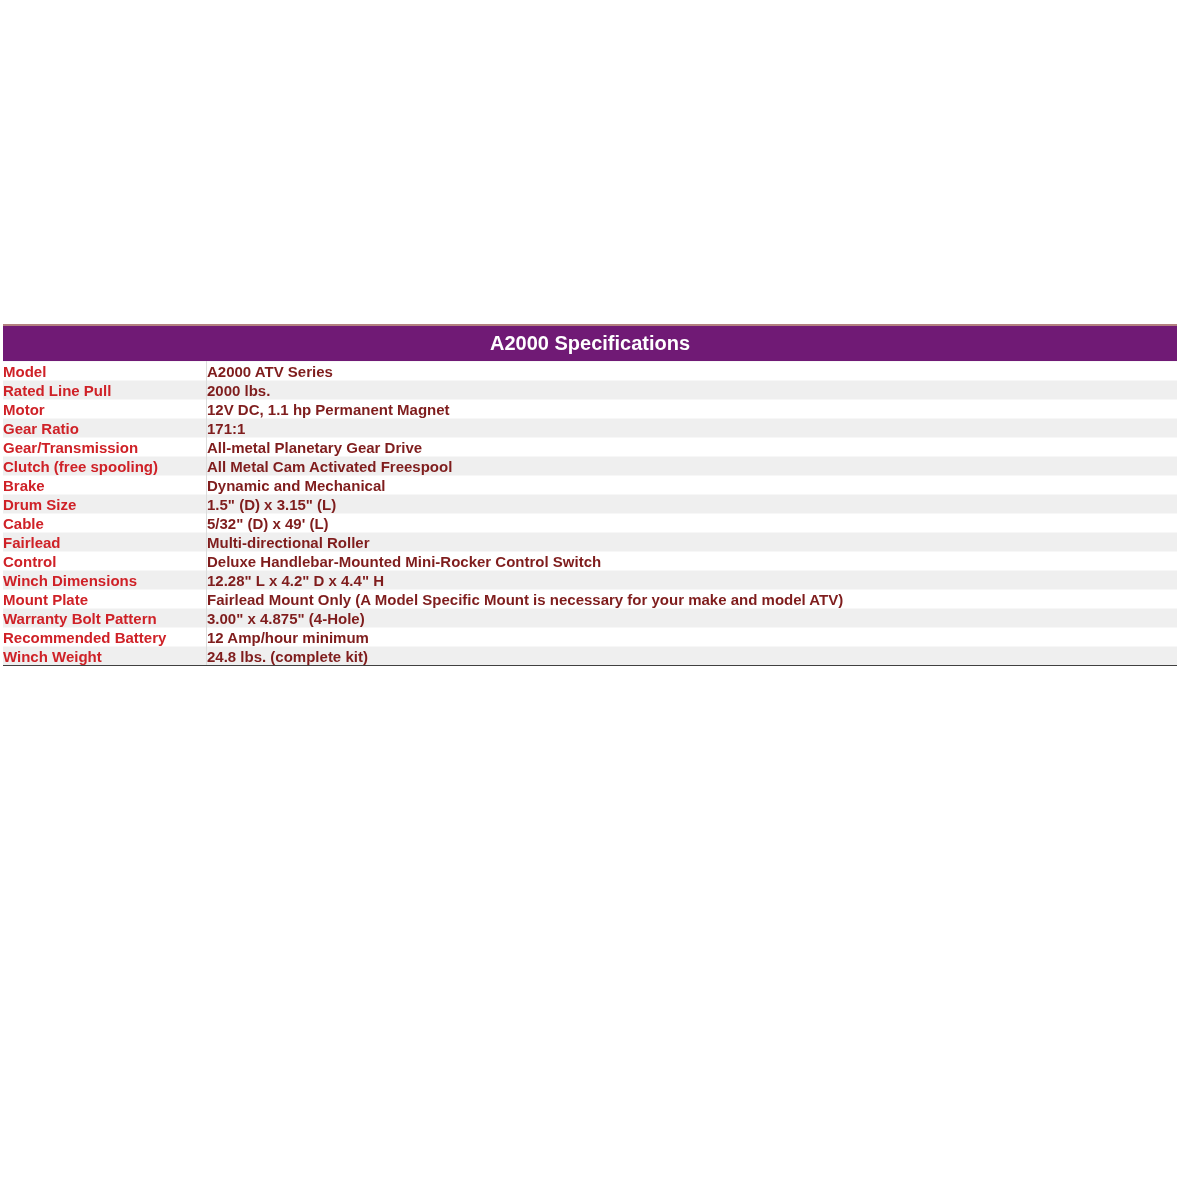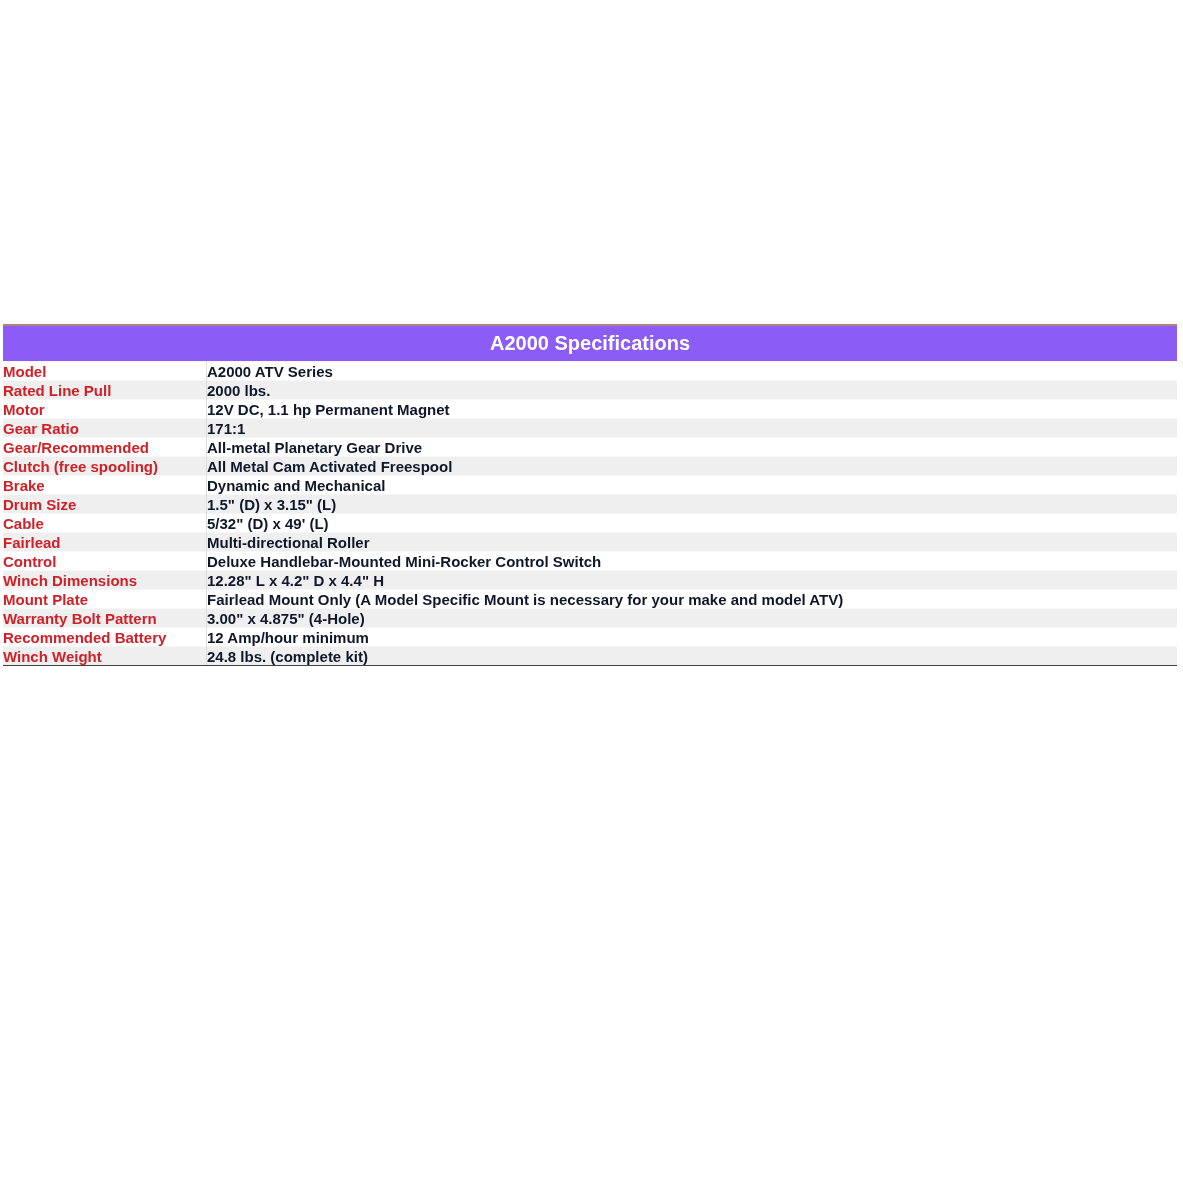--- a/index.html
+++ b/index.html
@@ -11,21 +11,21 @@
     font-family: "Liberation Sans", sans-serif;
     overflow: hidden;
   }
   .spec-wrap {
     position: absolute;
     top: 324px;
     left: 3px;
     width: 1174px;
   }
   .spec-header {
-    background: #8b5cf6;
+    background: #701a75;
     border-top: 2px solid #b3807f;
     height: 35px;
     line-height: 35px;
     text-align: center;
     color: #ffffff;
     font-size: 20px;
     font-weight: bold;
   }
   table.spec-table {
     width: 100%;
@@ -50,21 +50,21 @@
     white-space: nowrap;
     overflow: hidden;
   }
   td.spec-label {
     width: 203px;
     color: #cf2127;
     padding-left: 8px;
     border-right: 1px solid #dddddd;
   }
   td.spec-value {
-    color: #0f172a;
+    color: #7f1d1d;
     padding-left: 12px;
   }
   table.spec-table tr:last-child td {
     border-bottom: 1px solid #404040;
   }
 </style>
 </head>
 <body>
 
 <div class="spec-wrap">
@@ -85,21 +85,21 @@
     <td class="spec-label">Motor</td>
     <td class="spec-value">12V DC, 1.1 hp Permanent Magnet</td>
   </tr>
 
   <tr>
     <td class="spec-label">Gear Ratio</td>
     <td class="spec-value">171:1</td>
   </tr>
 
   <tr>
-    <td class="spec-label">Gear/Recommended</td>
+    <td class="spec-label">Gear/Transmission</td>
     <td class="spec-value">All-metal Planetary Gear Drive</td>
   </tr>
 
   <tr>
     <td class="spec-label">Clutch (free spooling)</td>
     <td class="spec-value">All Metal Cam Activated Freespool</td>
   </tr>
 
   <tr>
     <td class="spec-label">Brake</td>

